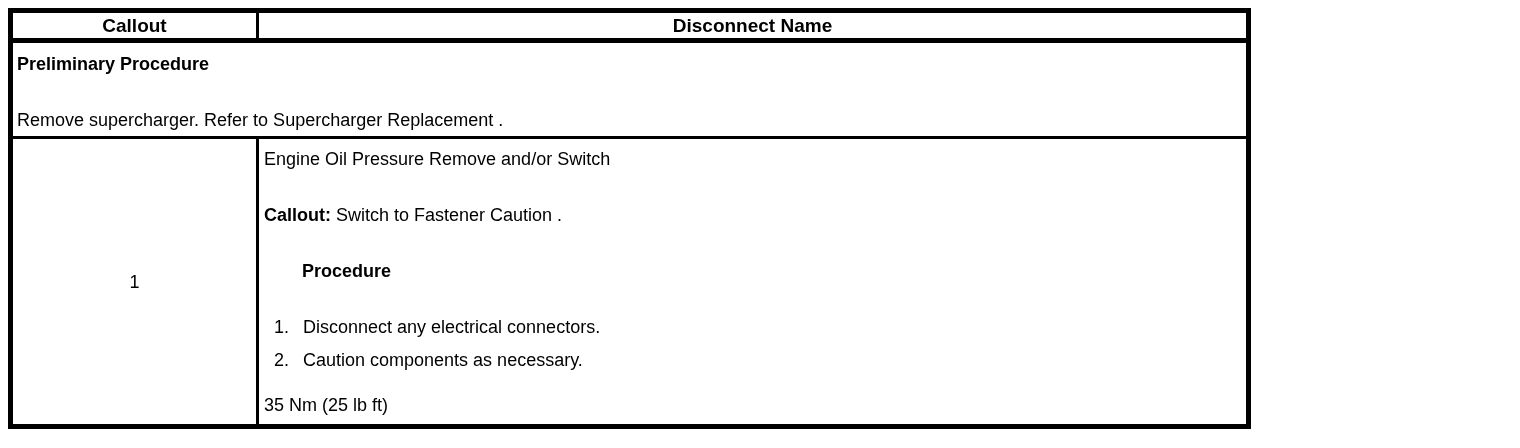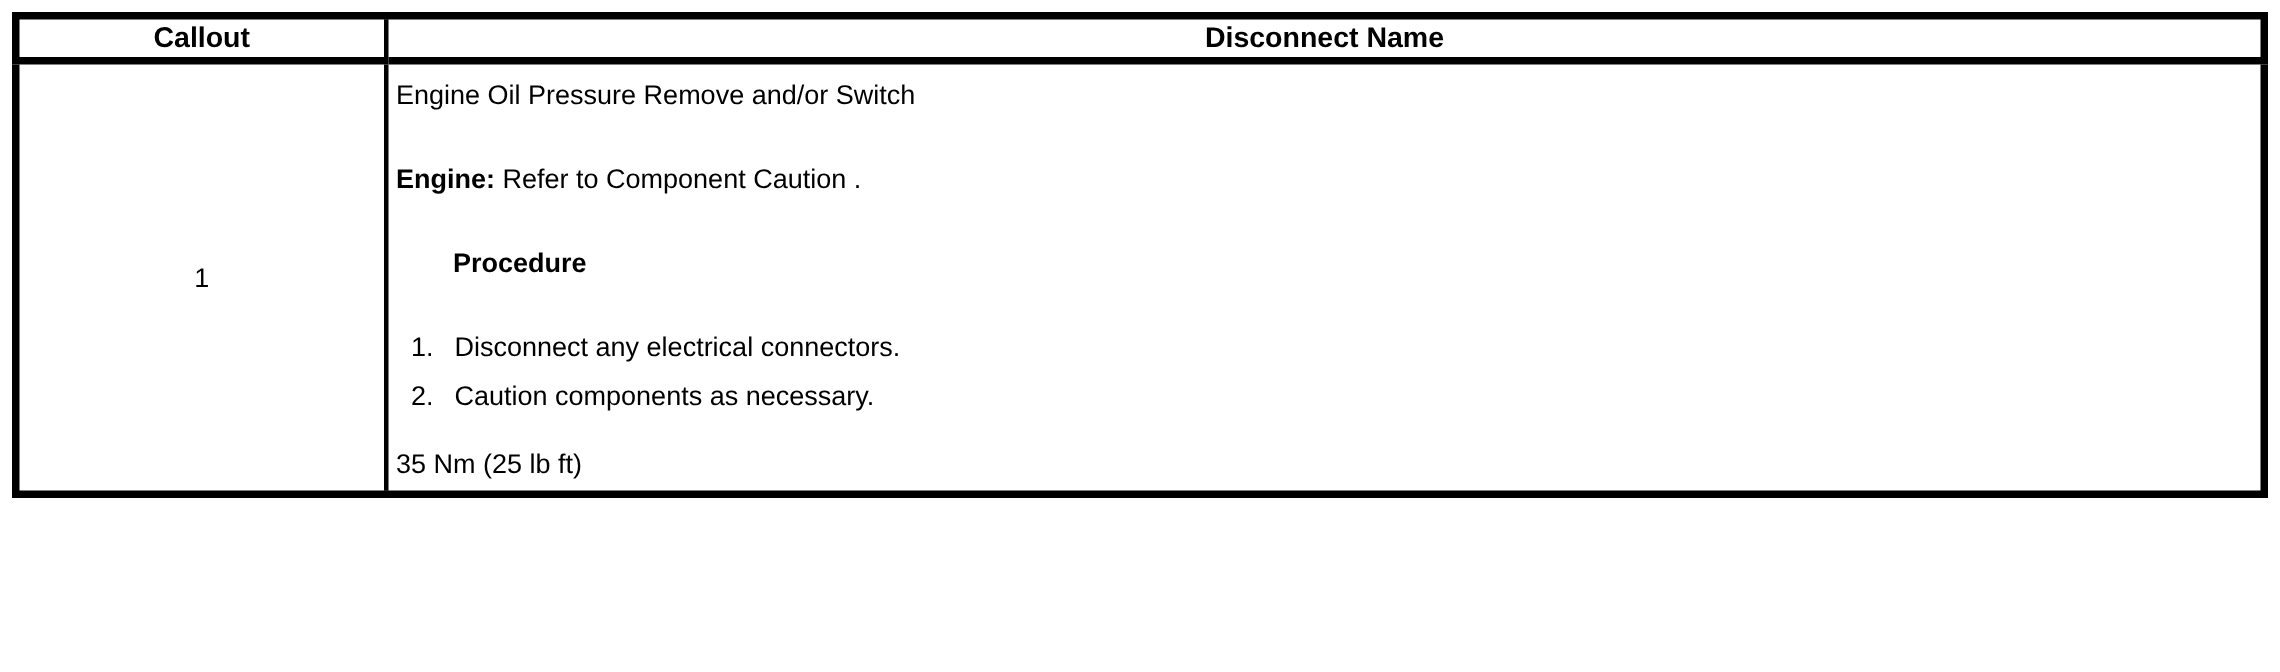--- a/index.html
+++ b/index.html
@@ -12,21 +12,21 @@
     position: relative;
     overflow: hidden;
     font-family: "Liberation Sans", sans-serif;
     font-size: 18px;
     line-height: 22px;
     color: #000000;
   }
   table.component-table {
     position: absolute;
     left: 8px; top: 8px;
-    width: 1504px;
+    width: 1243px;
     border-collapse: collapse;
     table-layout: fixed;
     border: 5px solid #000000;
   }
   th, td {
     border: 3px solid #000000;
     padding: 0;
   }
   .col-callout { width: 247px; }
   thead th {
@@ -78,25 +78,31 @@
     <col class="col-callout">
     <col class="col-component">
   </colgroup>
   <thead>
     <tr>
       <th>Callout</th>
       <th>Disconnect Name</th>
     </tr>
   </thead>
   <tbody>
+    <tr class="preliminary-row">
+      <td colspan="2">
+        <p class="block bold">Preliminary Procedure</p>
+        <p class="block last">Remove supercharger. Refer to Supercharger Replacement .</p>
+      </td>
+    </tr>
     <tr class="component-row">
       <td class="callout-cell">1</td>
       <td class="component-cell">
         <p class="block">Engine Oil Pressure Remove and/or Switch</p>
-        <p class="block"><span class="bold">Engine:</span> <span>Refer to Component Caution .</span></p>
+        <p class="block"><span class="bold">Callout:</span> <span>Switch to Fastener Caution .</span></p>
         <p class="block bold procedure-title">Procedure</p>
         <div class="steps">
           <div class="step">
             <span class="step-num">1.</span>
             <span class="step-text">Disconnect any electrical connectors.</span>
           </div>
           <div class="step">
             <span class="step-num">2.</span>
             <span class="step-text">Caution components as necessary.</span>
           </div>

